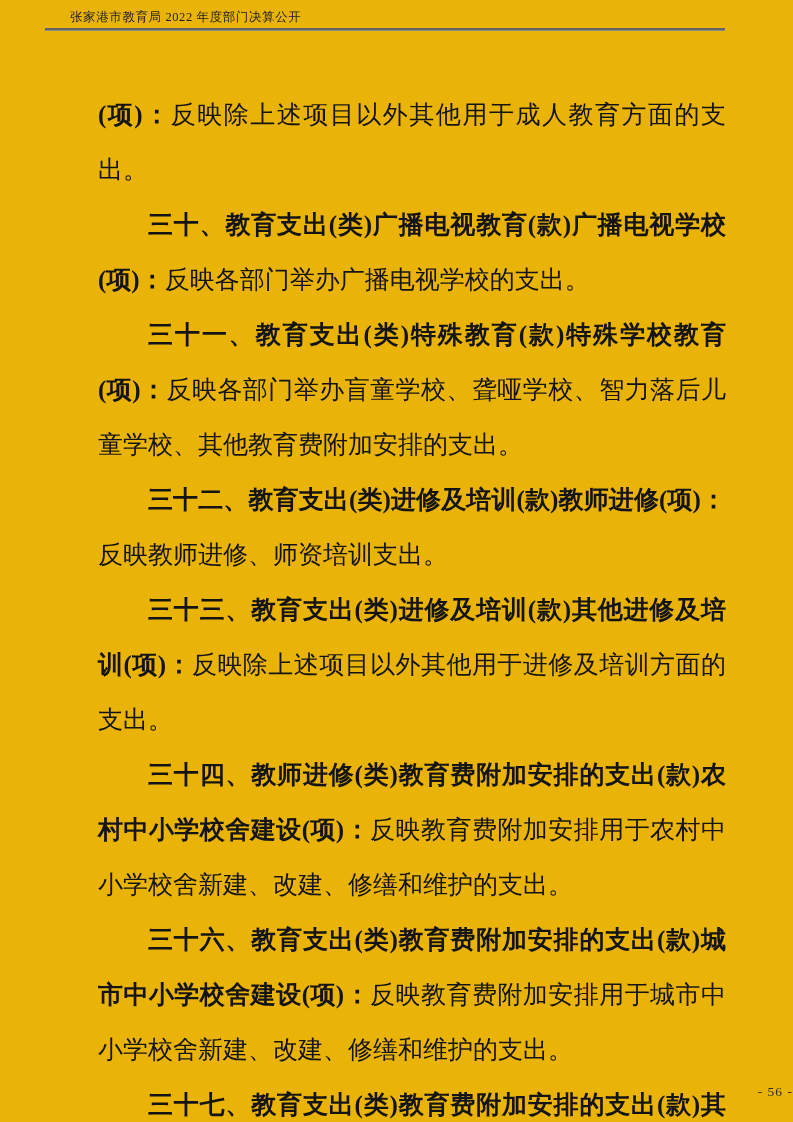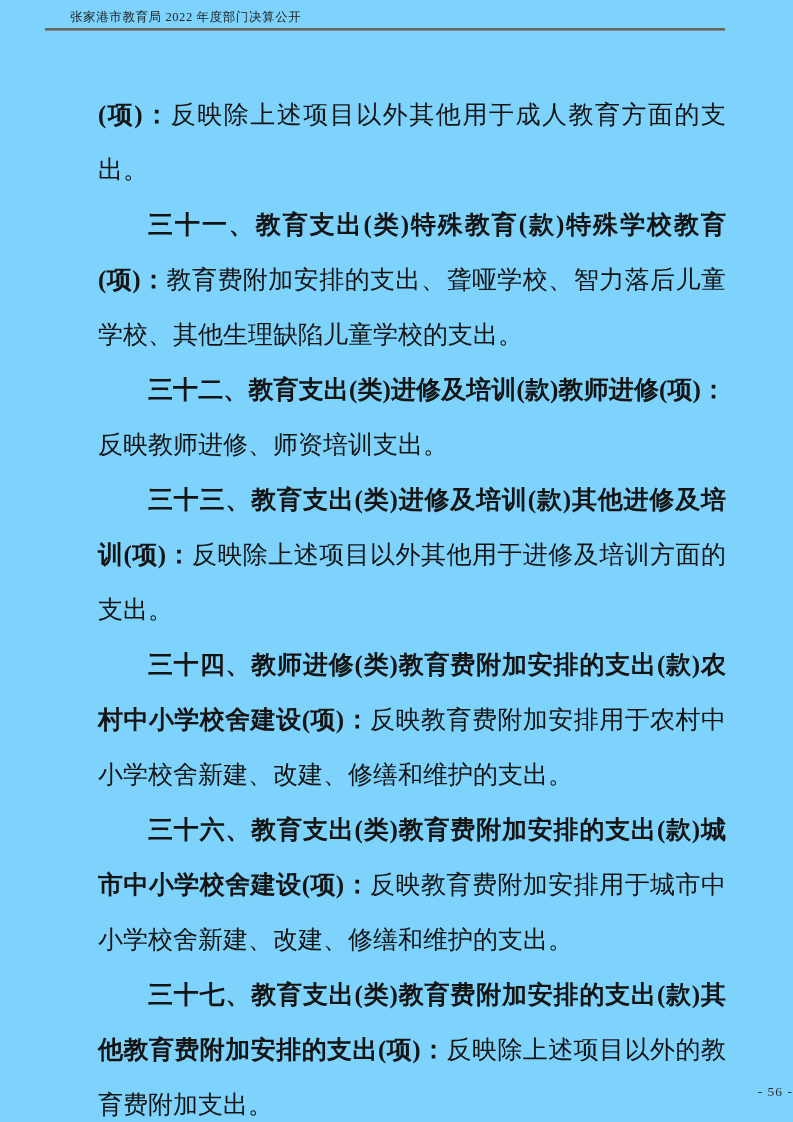--- a/index.html
+++ b/index.html
@@ -8,21 +8,21 @@
     position: relative;
     width: 793px;
     height: 1122px;
     overflow: hidden;
     font-family: "Liberation Serif", "DejaVu Serif", serif;
     color: #1a1a1a;
   }
   .page {
     position: absolute;
     inset: 0;
-    background: #7dd3fc;
+    background: #eab308;
   }
   .header-title {
     position: absolute;
     left: 70px;
     top: 9px;
     font-size: 12.5px;
     letter-spacing: 0.6px;
     color: #1f1f1f;
     white-space: nowrap;
   }
@@ -69,23 +69,26 @@
   <div class="header-title">张家港市教育局 2022 年度部门决算公开</div>
 
   <div class="header-rule"></div>
 
   <div class="body-text">
 
     <p>
       <span class="seg-bold">(项)：</span><span class="seg-regular">反映除上述项目以外其他用于成人教育方面的支出。</span>
     </p>
 
+    <p class="indent">
+      <span class="seg-bold">三十、教育支出(类)广播电视教育(款)广播电视学校(项)：</span><span class="seg-regular">反映各部门举办广播电视学校的支出。</span>
+    </p>
 
     <p class="indent">
-      <span class="seg-bold">三十一、教育支出(类)特殊教育(款)特殊学校教育(项)：</span><span class="seg-regular">教育费附加安排的支出、聋哑学校、智力落后儿童学校、其他生理缺陷儿童学校的支出。</span>
+      <span class="seg-bold">三十一、教育支出(类)特殊教育(款)特殊学校教育(项)：</span><span class="seg-regular">反映各部门举办盲童学校、聋哑学校、智力落后儿童学校、其他教育费附加安排的支出。</span>
     </p>
 
     <p class="indent">
       <span class="seg-bold">三十二、教育支出(类)进修及培训(款)教师进修(项)：</span><span class="seg-regular">反映教师进修、师资培训支出。</span>
     </p>
 
     <p class="indent">
       <span class="seg-bold">三十三、教育支出(类)进修及培训(款)其他进修及培训(项)：</span><span class="seg-regular">反映除上述项目以外其他用于进修及培训方面的支出。</span>
     </p>
 

